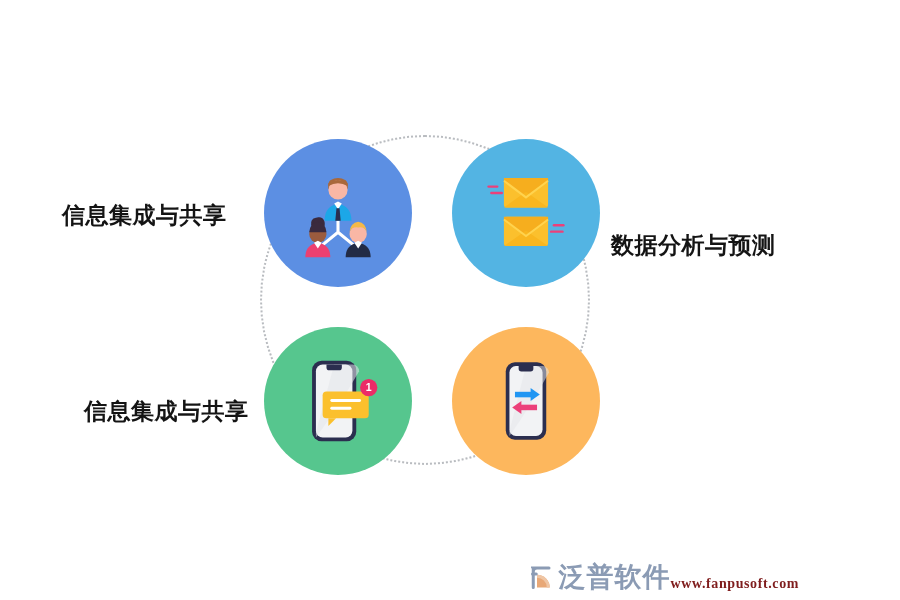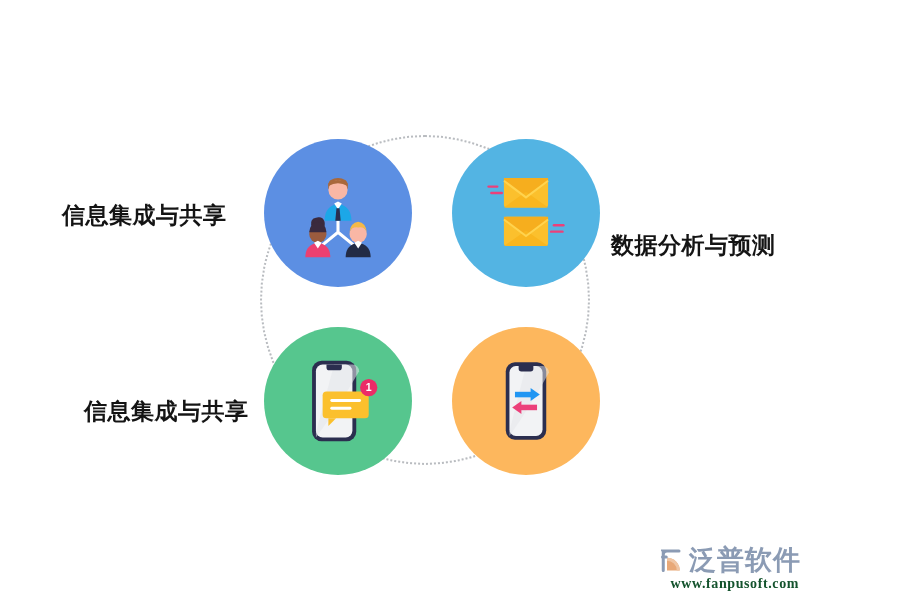--- a/index.html
+++ b/index.html
@@ -63,41 +63,41 @@
   .label-bl { left: 84px;  top: 396px; }
   .label-br { left: 611px; top: 396px; }
 
   
   .watermark {
     position: absolute;
     right: 14px;
     bottom: 8px;
     z-index: 4;
     display: flex;
-    flex-direction: column;
+    flex-direction: row;
     align-items: flex-end;
   }
   .wm-row {
     display: flex;
     align-items: center;
     gap: 4px;
   }
   .wm-mark { display:block; }
   .wm-name {
     font-size: 27px;
     font-weight: bold;
     color: #8b9bb4;
     letter-spacing: 1px;
     line-height: 1;
   }
   .wm-url {
     font-family: "Liberation Serif", "DejaVu Serif", serif;
     font-size: 14px;
     font-weight: bold;
-    color: #14532d;
+    color: #7f1d1d;
     letter-spacing: 0.6px;
     margin-top: 1px;
     margin-right: 2px;
   }
 </style>
 </head>
 <body>
 
 <div id="stage">
 

